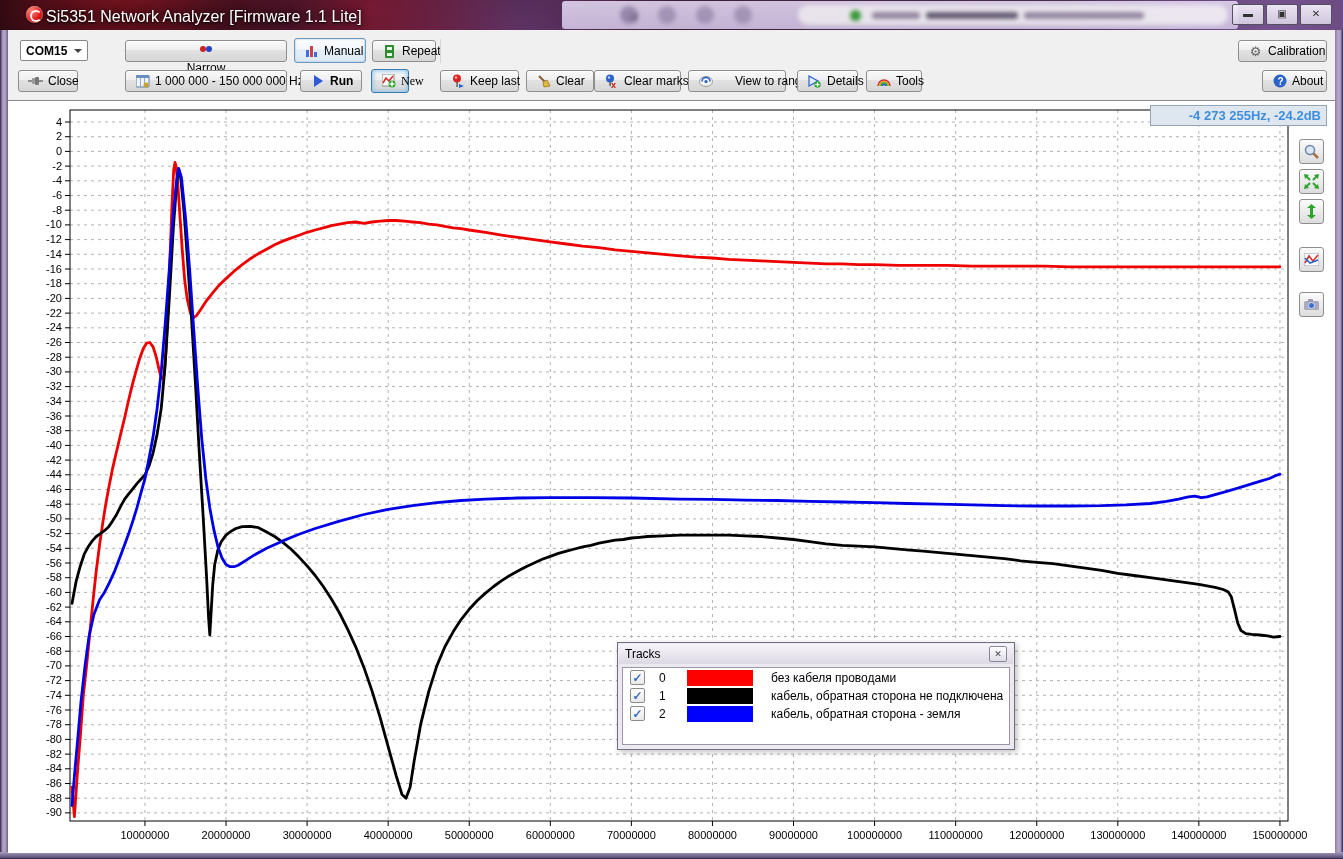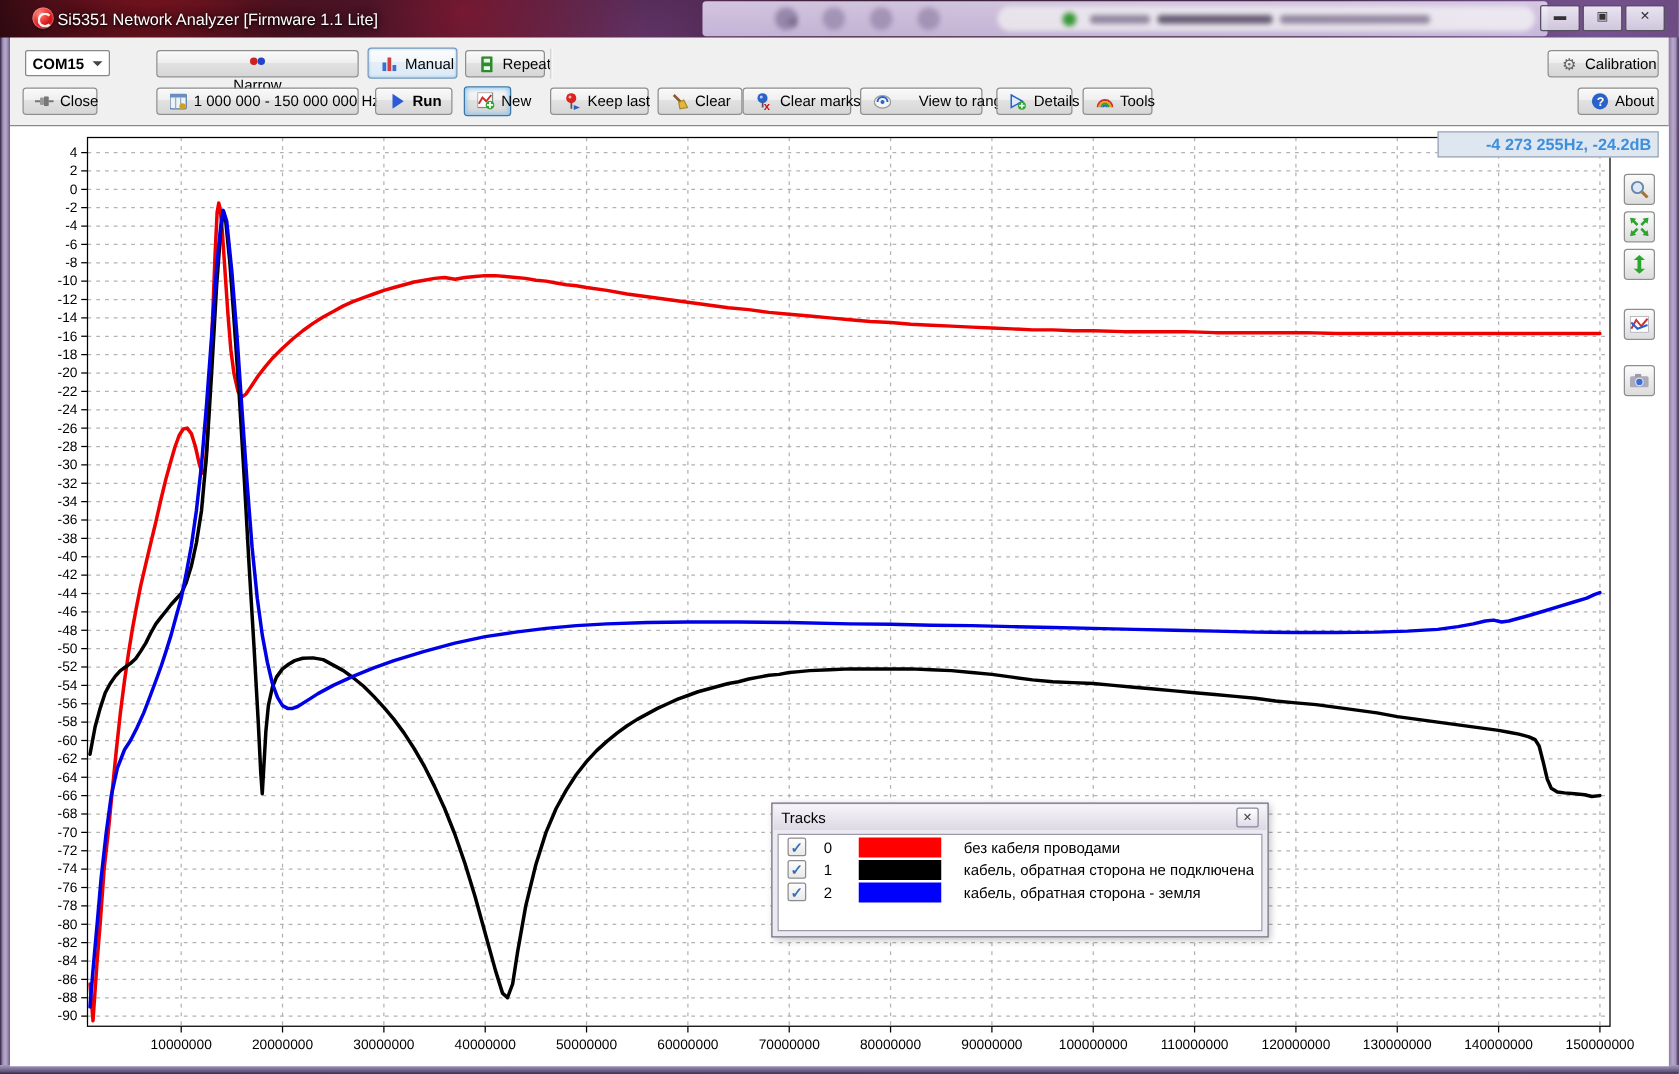--- a/index.html
+++ b/index.html
@@ -8,21 +8,21 @@
     font-family:"Liberation Sans",sans-serif;
     background:
       radial-gradient(circle at 120px -40px, rgba(220,30,40,.55), rgba(220,30,40,0) 180px),
       radial-gradient(circle at 370px 10px, rgba(190,30,60,.5), rgba(190,30,60,0) 150px),
       radial-gradient(circle at 520px 40px, rgba(140,80,160,.5), rgba(140,80,160,0) 160px),
       radial-gradient(circle at 1280px 20px, rgba(150,110,190,.55), rgba(150,110,190,0) 220px),
       linear-gradient(100deg,#14060e,#3a1b34 40%,#4a2c4e 70%,#563a63);
   }
   
   .titlebar{position:absolute;left:0;top:0;width:1343px;height:30px;}
-  .titlebar .apptitle{position:absolute;left:46px;top:8px;color:#fff;font-size:13px;
+  .titlebar .apptitle{position:absolute;left:46px;top:8px;color:#fff;font-size:16px;
     text-shadow:0 0 8px rgba(0,0,0,.95),0 1px 2px rgba(0,0,0,.9);white-space:nowrap;}
   .appicon{position:absolute;left:26px;top:6px;width:17px;height:17px;border-radius:50%;
     background:radial-gradient(circle at 35% 30%, #ff8a80, #e01818 55%, #8c0606);
     box-shadow:inset 0 0 2px rgba(255,255,255,.8),0 1px 2px rgba(0,0,0,.6);}
   .appicon:after{content:"";position:absolute;left:4px;top:4px;width:8px;height:8px;border-radius:50%;
     border:2px solid rgba(255,255,255,.92);border-right-color:transparent;}
   
   .bstrip{position:absolute;left:562px;top:1px;width:676px;height:28px;border-radius:3px;
     background:linear-gradient(#ded2ec,#cfc0e2);opacity:.92;overflow:hidden;}
   .bstrip *{filter:blur(2px);}
@@ -188,21 +188,21 @@
     <span>1 000 000 - 150 000 000 Hz</span>
   </div>
   <div class="btn" style="left:292px;top:40px;width:62px;font-weight:bold;">
     <span class="icon">
       <svg width="10" height="12">
           <polygon points="1,0 10,6 1,12" fill="#2d5bd8"></polygon>
         </svg>
     </span>
     <span>Run</span>
   </div>
-  <div class="btn default" style="left:363px;top:39px;width:38px;">
+  <div class="btn default" style="left:363px;top:39px;width:38px;font-family:Liberation Serif, serif;">
     <span class="icon">
       <svg width="14" height="14">
           <rect x="0" y="0" width="12" height="12" fill="#fff" stroke="#888"></rect>
           <polyline points="1,9 4,4 7,7 11,2" fill="none" stroke="#d03030" stroke-width="1.6"></polyline>
           <circle cx="10" cy="10" r="3.5" fill="#2da42d"></circle>
           <rect x="9.3" y="7.5" width="1.4" height="5" fill="#fff"></rect>
           <rect x="7.5" y="9.3" width="5" height="1.4" fill="#fff"></rect>
         </svg>
     </span>
     <span>New</span>

